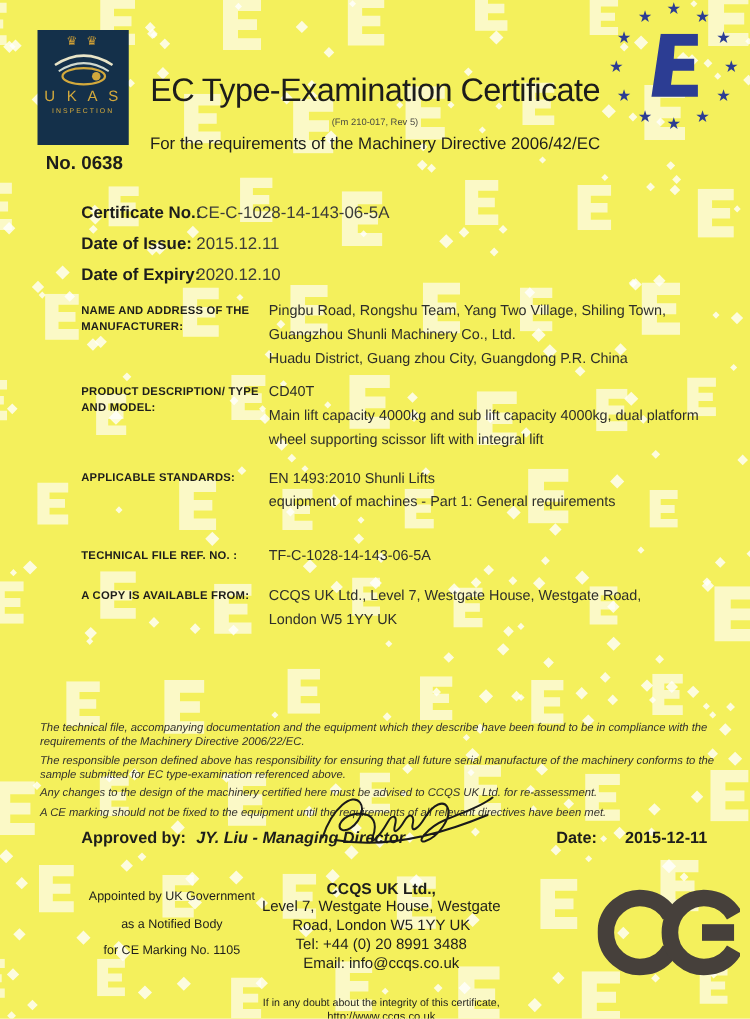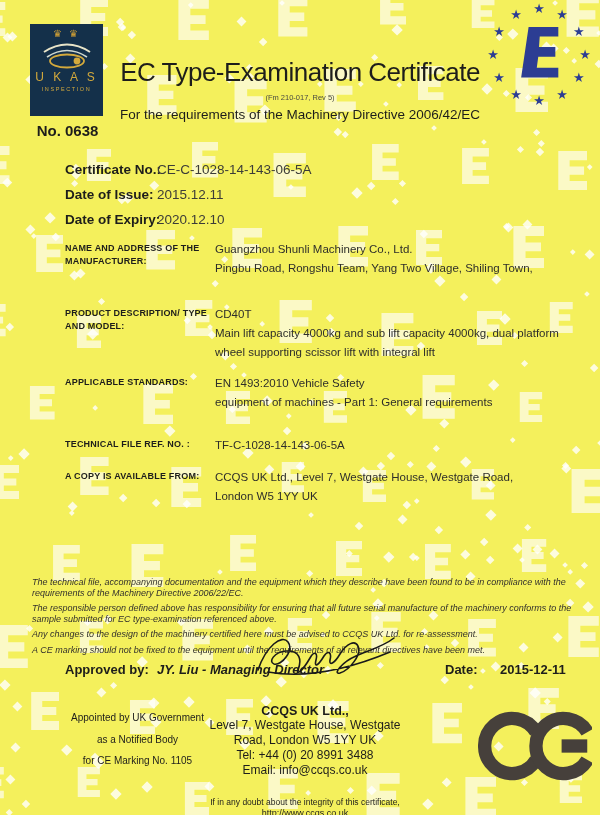--- a/index.html
+++ b/index.html
@@ -564,38 +564,39 @@
       </div>
       <div class="summary-row">
         <span class="summary-label">Date of Expiry:</span>
         <span class="summary-value">2020.12.10</span>
       </div>
     </div>
 
     <div class="detail-block" style="top:240px">
       <div class="detail-label">NAME AND ADDRESS OF THE MANUFACTURER:</div>
       <div class="detail-values">
+        <div class="val-line">Pingbu Road, Rongshu Team, Yang Two Village, Shiling Town,</div>
         <div class="val-line">Guangzhou Shunli Machinery Co., Ltd.</div>
-        <div class="val-line">Pingbu Road, Rongshu Team, Yang Two Village, Shiling Town,</div>
+        <div class="val-line">Huadu District, Guang zhou City, Guangdong P.R. China</div>
       </div>
     </div>
 
     <div class="detail-block" style="top:305px">
       <div class="detail-label">PRODUCT DESCRIPTION/ TYPE AND MODEL:</div>
       <div class="detail-values">
         <div class="val-line">CD40T</div>
         <div class="val-line">Main lift capacity 4000kg and sub lift capacity 4000kg, dual platform</div>
         <div class="val-line">wheel supporting scissor lift with integral lift</div>
       </div>
     </div>
 
     <div class="detail-block" style="top:374px">
       <div class="detail-label">APPLICABLE STANDARDS:</div>
       <div class="detail-values">
-        <div class="val-line">EN 1493:2010 Vehicle Safety</div>
+        <div class="val-line">EN 1493:2010 Shunli Lifts</div>
         <div class="val-line">equipment of machines - Part 1: General requirements</div>
       </div>
     </div>
 
     <div class="detail-block" style="top:436px">
       <div class="detail-label">TECHNICAL FILE REF. NO. :</div>
       <div class="detail-values">
         <div class="val-line">TF-C-1028-14-143-06-5A</div>
       </div>
     </div>

